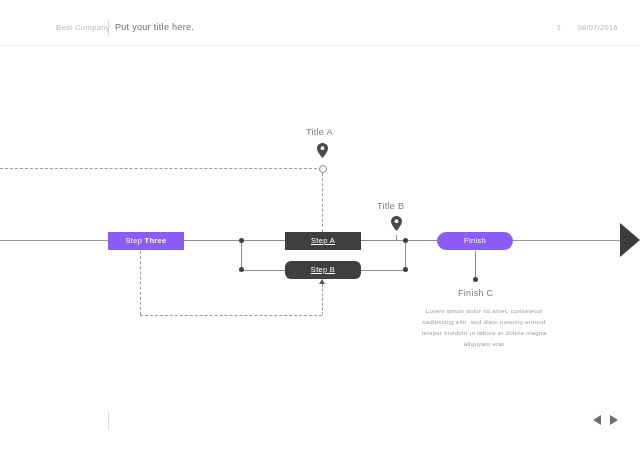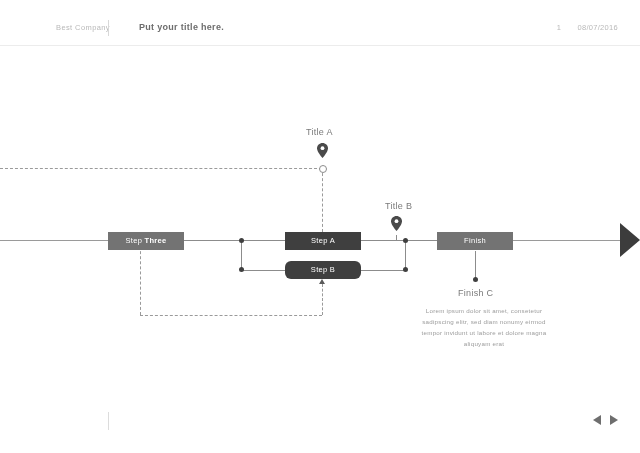--- a/index.html
+++ b/index.html
@@ -37,24 +37,23 @@
     top: 20px;
     width: 1px;
     height: 16px;
     background: #d8d8d8;
   }
   .header-title {
     position: absolute;
     left: 115px;
     top: 22px;
     font-size: 9px;
-    font-weight: bold;
+    font-weight: normal;
     letter-spacing: 0.3px;
     color: #6d6d6d;
-    margin-left: 24px;
   }
   .header-page {
     position: absolute;
     right: 79px;
     top: 23px;
     font-size: 7.5px;
     color: #b9b9b9;
   }
   .header-date {
     position: absolute;
@@ -102,31 +101,32 @@
   
   .box {
     position: absolute;
     height: 18px;
     line-height: 18px;
     text-align: center;
     font-size: 7.5px;
     letter-spacing: 0.3px;
   }
   .box-blue {
-    background: #737373;
+    background: #8b5cf6;
     color: #ffffff;
   }
   .box-dark {
     background: #3f3f3f;
     color: #ffffff;
+    text-decoration: underline;
   }
   .box-step-three { left: 108px; top: 232px; width: 76px; }
   .box-step-a     { left: 285px; top: 232px; width: 76px; }
   .box-step-b     { left: 285px; top: 261px; width: 76px; border-radius: 6px; }
-  .box-finish     { left: 437px; top: 232px; width: 76px; }
+  .box-finish     { left: 437px; top: 232px; width: 76px; border-radius: 9px; }
   .box b { font-weight: bold; }
 
   
   .ln {
     position: absolute;
     background: #8c8c8c;
   }
   .ln-h { height: 1px; }
   .ln-v { width: 1px; }
 
@@ -174,21 +174,21 @@
 
   
   .lbl {
     position: absolute;
     font-size: 9px;
     color: #7a7a7a;
     letter-spacing: 0.3px;
     white-space: nowrap;
   }
   .lbl-a { left: 306px; top: 127px; }
-  .lbl-b { left: 385px; top: 201px; }
+  .lbl-b { left: 377px; top: 201px; }
   .lbl-c { left: 458px; top: 288px; }
 
   .body-text {
     position: absolute;
     left: 419px;
     top: 305px;
     width: 130px;
     text-align: center;
     font-size: 6.2px;
     line-height: 11px;

